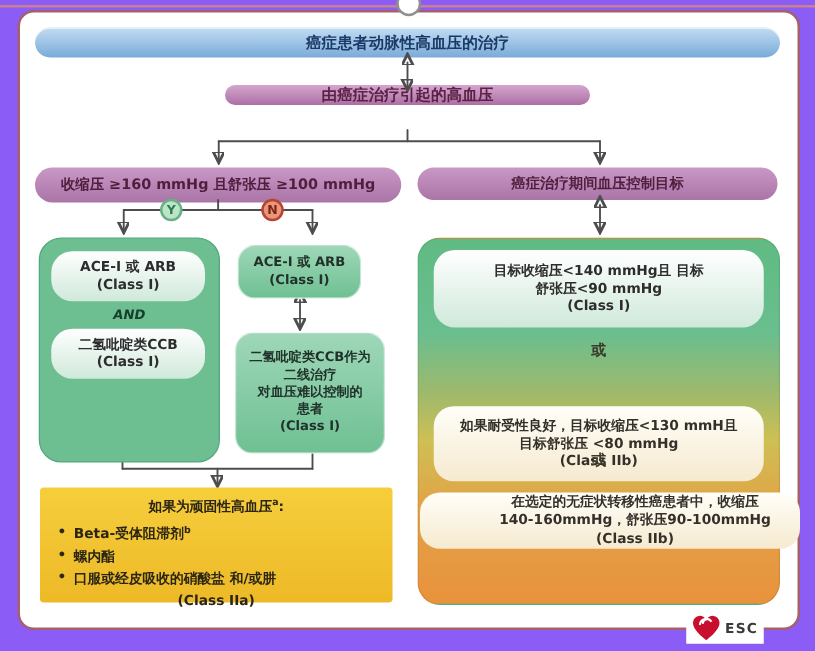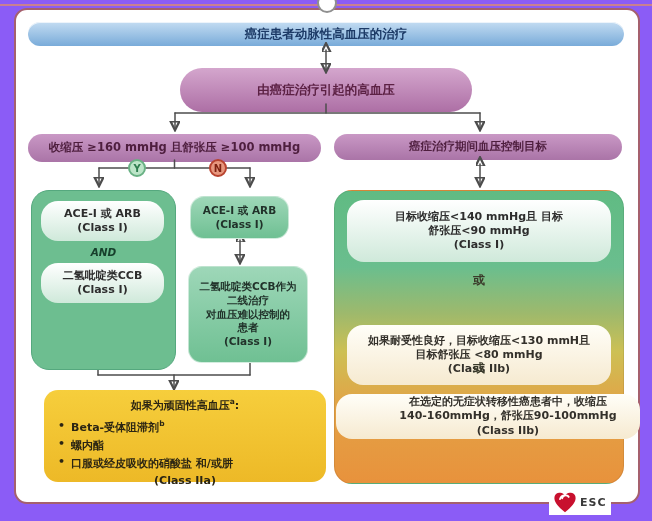--- a/index.html
+++ b/index.html
@@ -30,22 +30,22 @@
     border-radius:14px;font-weight:700;font-size:10.5px;color:#21322a;text-align:center;line-height:1.3;
   }
   .and-label{position:absolute;font-style:italic;font-weight:700;font-size:10.5px;color:#17402c;text-align:center;}
   .badge{
     position:absolute;width:18px;height:18px;border-radius:50%;display:flex;align-items:center;justify-content:center;
     font-size:10px;font-weight:700;box-sizing:border-box;
   }
   .badge-y{background:#bce5c8;border:2px solid #69b184;color:#2e7d4f;}
   .badge-n{background:#e7977e;border:2px solid #b8432f;color:#7e2312;}
   .yellow-box{
-    position:absolute;background:linear-gradient(#f6ce3c,#edb927);border-radius:14px;
-    color:#2b2513;font-size:11px;font-weight:700;line-height:1.3;margin-left:12px;
+    position:absolute;background:linear-gradient(#f6ce3c,#edb927);border-radius:3px;
+    color:#2b2513;font-size:11px;font-weight:700;line-height:1.3;
   }
   .yellow-box .yb-title{text-align:center;margin-top:7px;}
   .yellow-box ul{list-style:none;margin:6px 0 0 0;padding:0 10px 0 14px;}
   .yellow-box li{display:flex;gap:6px;margin-bottom:2px;}
   .yellow-box .dot{flex:0 0 auto;}
   .yellow-box .yb-class{text-align:center;margin-top:3px;}
   .right-container{
     position:absolute;border-radius:18px;border:1px solid rgba(0,0,0,.08);
     background:linear-gradient(180deg,#60bb83 0%,#6abe8e 26%,#9eb96c 42%,#cdc054 55%,#e3a246 74%,#e8923c 100%);
   }
@@ -70,21 +70,21 @@
 <div class="stage">
 
   <div class="top-line"></div>
   <div class="outer-frame"></div>
   <div class="top-circle"></div>
 
   <div class="pill banner-blue" style="left:28px;top:22px;width:596px;height:24px;">
     <span>癌症患者动脉性高血压的治疗</span>
   </div>
 
-  <div class="pill banner-pink" style="left:180px;top:68px;width:292px;height:44px;">
+  <div class="pill banner-pink" style="left:180px;top:68px;width:292px;height:16px;">
     <span>由癌症治疗引起的高血压</span>
   </div>
 
   <div class="pill banner-purple" style="left:28px;top:134px;width:293px;height:28px;">
     <span>收缩压 ≥160 mmHg 且舒张压 ≥100 mmHg</span>
   </div>
 
   <div class="pill banner-purple" style="left:334px;top:134px;width:288px;height:26px;">
     <span>癌症治疗期间血压控制目标</span>
   </div>

